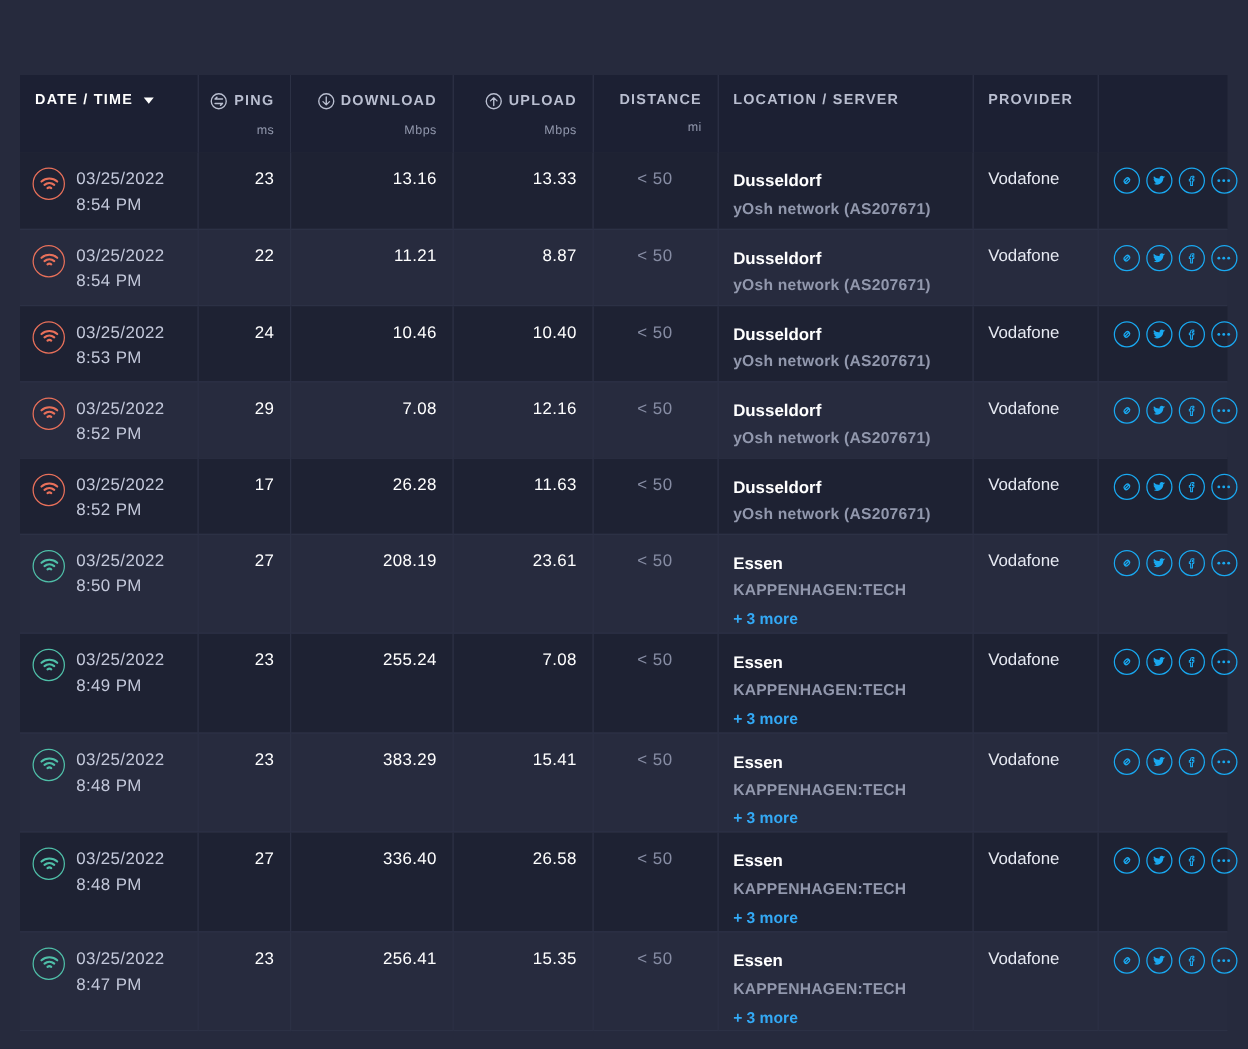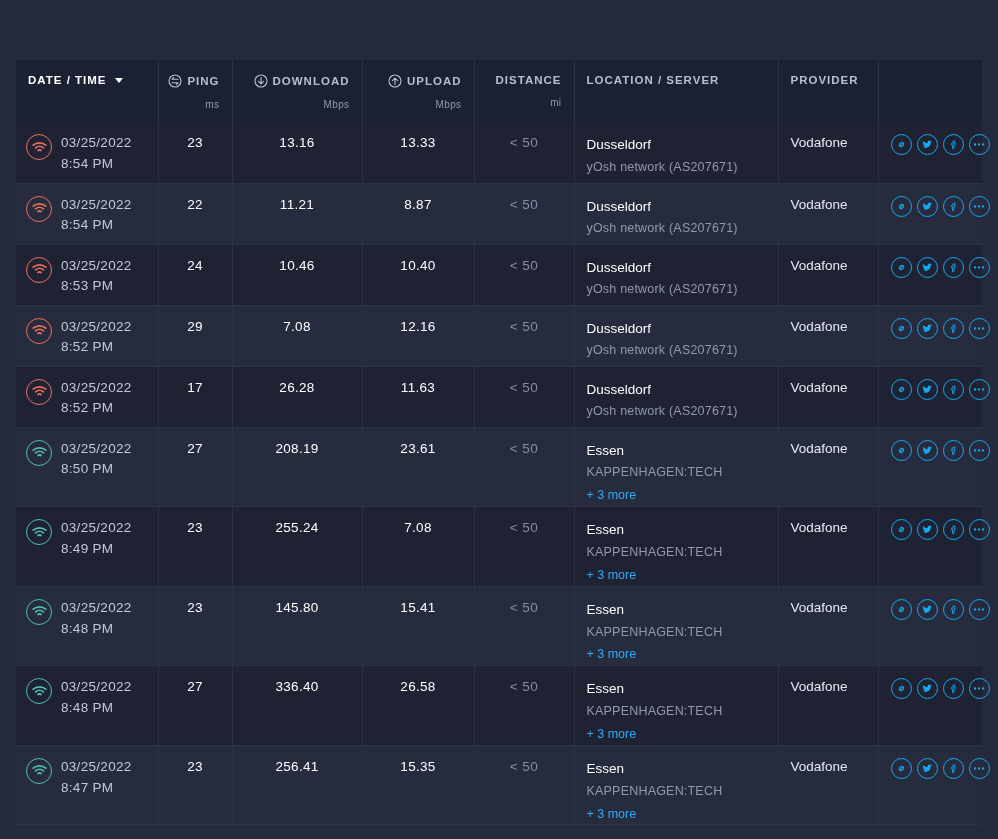--- a/index.html
+++ b/index.html
@@ -138,21 +138,21 @@
     border-bottom: 1px solid #2c3145;
     padding: 0 12px;
     vertical-align: top;
     font-size: 13.5px;
     color: #ffffff;
   }
   tbody td:last-child { border-right: none; }
   tbody tr:last-child td { border-bottom: 1px solid #2c3145; }
 
   td.num {
-    text-align: center;
+    text-align: right;
     padding-top: 13px;
     letter-spacing: 0.3px;
   }
 
   td.dist {
     text-align: center;
     padding-top: 13px;
     color: #868ca3;
     letter-spacing: 0.4px;
   }
@@ -178,21 +178,21 @@
     margin-top: 1px;
   }
   .wifi-badge.teal { border-color: #4fbfa8; }
   .wifi-badge svg { display: block; }
 
   .dt-text { line-height: 1.55; }
   .dt-date { color: #c3c8da; font-size: 13.5px; letter-spacing: 0.3px; }
   .dt-time { color: #c3c8da; font-size: 13.5px; letter-spacing: 0.3px; }
 
   
-  td.loc { padding-top: 12px; line-height: 1.62; }
+  td.loc { padding-top: 12px; line-height: 1.62; font-weight: bold; }
   .loc-city { color: #ffffff; font-size: 13.5px; }
   .loc-server { color: #9298ad; font-size: 12.5px; letter-spacing: 0.2px; }
   .loc-more {
     color: #33a9f5;
     font-size: 12.5px;
     cursor: pointer;
     display: inline-block;
     margin-top: 2px;
   }
 
@@ -634,21 +634,21 @@
                   <svg width="15" height="13" viewBox="0 0 15 13">
                     <path d="M1.2 4.2A9.4 9.4 0 0 1 13.8 4.2" fill="none" stroke="#4fbfa8" stroke-width="1.7" stroke-linecap="round"></path>
                     <path d="M3.6 6.9A6 6 0 0 1 11.4 6.9" fill="none" stroke="#4fbfa8" stroke-width="1.7" stroke-linecap="round"></path>
                     <path d="M6 9.5a2.4 2.4 0 0 1 3 0" fill="none" stroke="#4fbfa8" stroke-width="1.7" stroke-linecap="round"></path>
                   </svg>
                 </span>
                 <span class="dt-text"><span class="dt-date">03/25/2022</span><br><span class="dt-time">8:48 PM</span></span>
               </div>
             </td>
             <td class="num">23</td>
-            <td class="num">145.80</td>
+            <td class="num">383.29</td>
             <td class="num">15.41</td>
             <td class="dist">&lt; 50</td>
             <td class="loc"><span class="loc-city">Essen</span><br><span class="loc-server">KAPPENHAGEN:TECH</span><br><span class="loc-more">+ 3 more</span></td>
             <td class="prov">Vodafone</td>
             <td class="actions">
               <div class="act-row">
                 <span class="act-btn" title="Copy link">
                   <svg width="11" height="11" viewBox="0 0 12 12">
                     <path d="M4.6 7.4 7.4 4.6M4.3 5.1 5.6 3.8a1.9 1.9 0 0 1 2.6 2.6L6.9 7.7M7.7 6.9 6.4 8.2a1.9 1.9 0 0 1-2.6-2.6L5.1 4.3" fill="none" stroke="#19a8f0" stroke-width="1.1" stroke-linecap="round"></path>
                   </svg>

